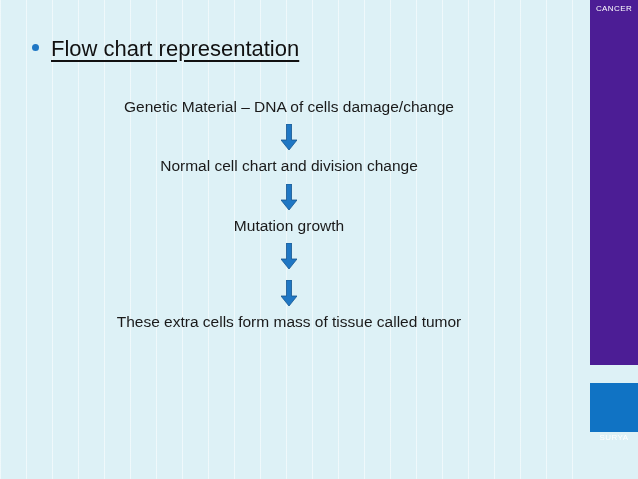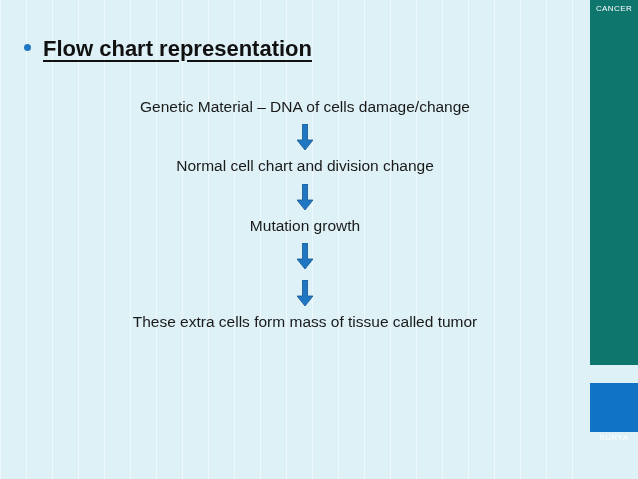--- a/index.html
+++ b/index.html
@@ -36,21 +36,21 @@
     pointer-events: none;
   }
 
   
   .sidebar {
     position: absolute;
     right: 0;
     top: 0;
     width: 48px;
     height: 365px;
-    background: #0f766e;
+    background: #4c1d95;
   }
   .sidebar-accent {
     position: absolute;
     left: 0;
     top: 383px;
     width: 48px;
     height: 49px;
     background: #1073c4;
   }
   .sidebar-title {
@@ -72,25 +72,24 @@
     text-align: center;
     color: #ffffff;
     font-size: 8px;
     letter-spacing: 0.4px;
     font-family: "Liberation Sans", sans-serif;
   }
 
   
   .heading {
     position: absolute;
-    left: 24px;
+    left: 32px;
     top: 36px;
     display: flex;
     align-items: baseline;
-    font-weight: bold;
   }
   .heading-bullet {
     width: 7px;
     height: 7px;
     border-radius: 50%;
     background: #1f77c4;
     margin-right: 12px;
     flex: none;
     position: relative;
     top: -5px;
@@ -106,21 +105,20 @@
 
   
   .flow {
     position: absolute;
     left: 0;
     top: 96px;
     width: 578px;
     display: flex;
     flex-direction: column;
     align-items: center;
-    margin-left: 16px;
   }
   .flow-step {
     text-align: center;
     font-size: 15.5px;
     color: #1a1a1a;
     line-height: 1.45;
     font-family: "Liberation Sans", sans-serif;
     white-space: pre-line;
   }
   .flow-arrow {

